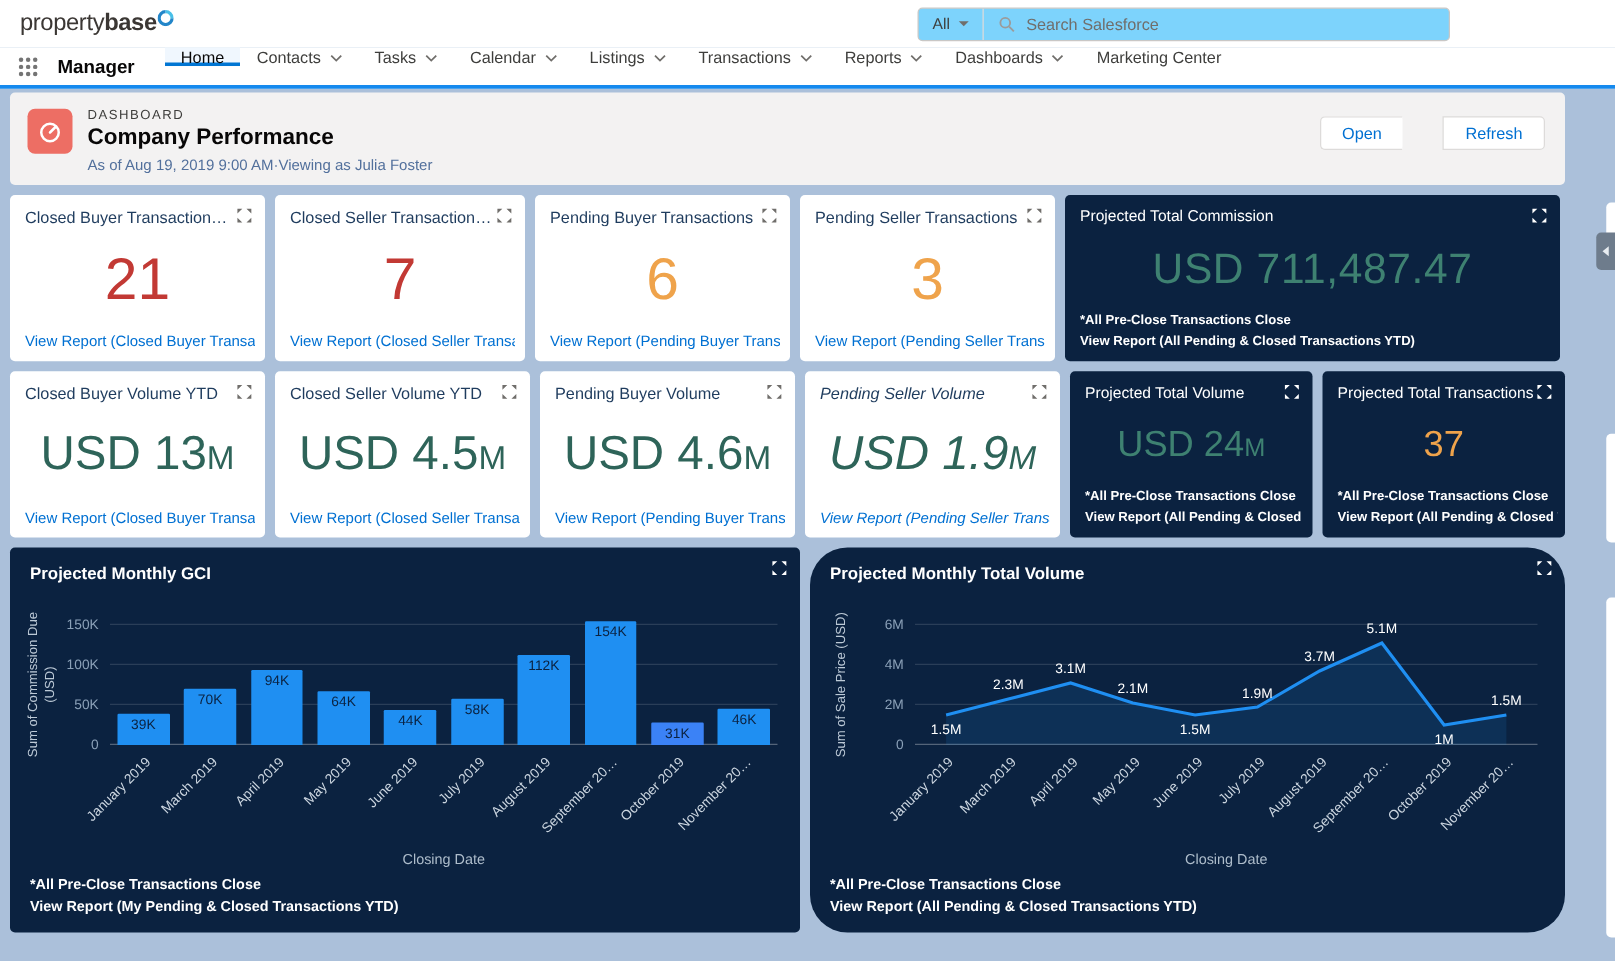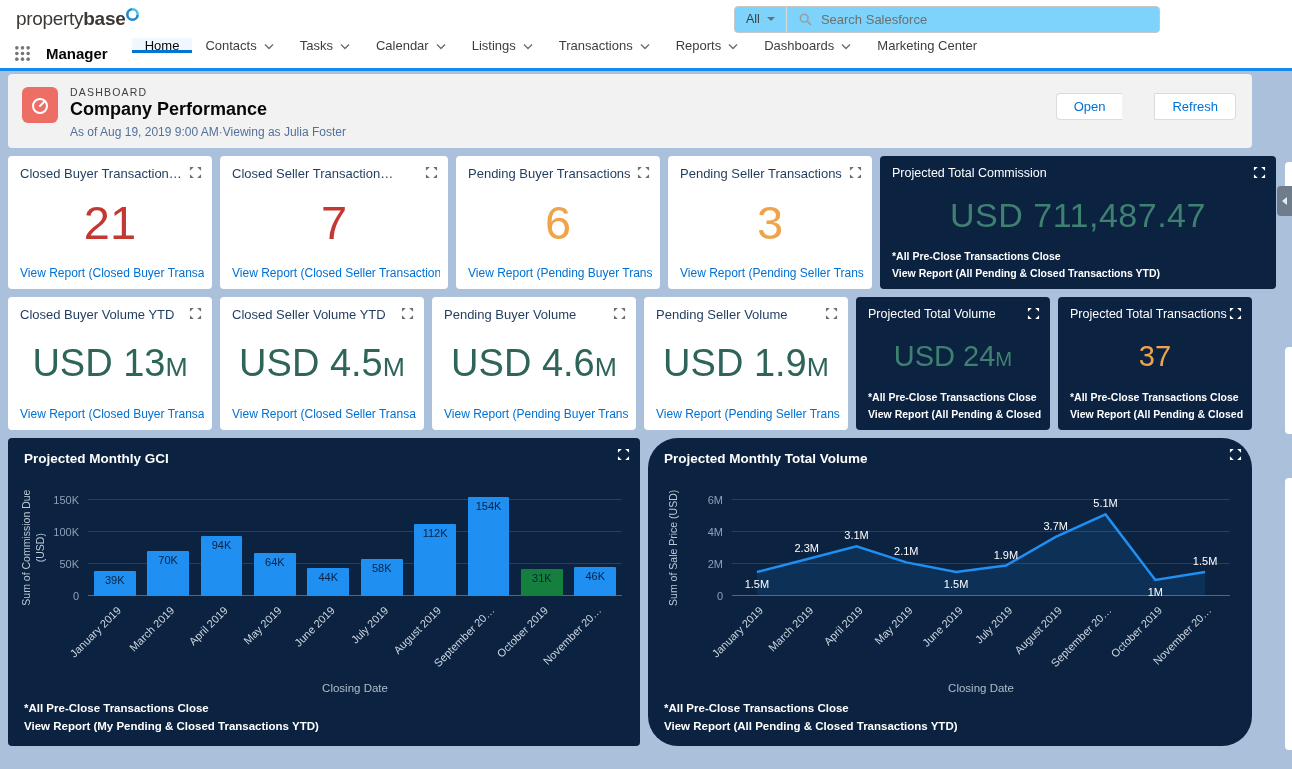--- a/index.html
+++ b/index.html
@@ -205,21 +205,21 @@
         <span class="expand-btn">
           <svg viewBox="0 0 14 14">
             <path d="M1 5.2V1h4.2L1 5.2zM8.8 1H13v4.2L8.8 1zM13 8.8V13H8.8L13 8.8zM5.2 13H1V8.8L5.2 13z"></path>
           </svg>
         </span>
         <div class="metric-wrap">
           <div class="metric v-xl" style="color: rgb(194, 57, 52);"><span>21</span></div>
         </div>
         <div class="report-link">View Report (Closed Buyer Transaction…</div>
       </div>
-      <div class="card light" style="width: 228px;">
+      <div class="card light" style="width: 200px;">
         <div class="card-title">Closed Seller Transaction…</div>
         <span class="expand-btn">
           <svg viewBox="0 0 14 14">
             <path d="M1 5.2V1h4.2L1 5.2zM8.8 1H13v4.2L8.8 1zM13 8.8V13H8.8L13 8.8zM5.2 13H1V8.8L5.2 13z"></path>
           </svg>
         </span>
         <div class="metric-wrap">
           <div class="metric v-xl" style="color: rgb(194, 57, 52);"><span>7</span></div>
         </div>
         <div class="report-link">View Report (Closed Seller Transaction…</div>
@@ -294,21 +294,21 @@
         <span class="expand-btn">
           <svg viewBox="0 0 14 14">
             <path d="M1 5.2V1h4.2L1 5.2zM8.8 1H13v4.2L8.8 1zM13 8.8V13H8.8L13 8.8zM5.2 13H1V8.8L5.2 13z"></path>
           </svg>
         </span>
         <div class="metric-wrap">
           <div class="metric v-md" style="color: rgb(46, 100, 89);"><span>USD 4.6</span><span class="unit">M</span></div>
         </div>
         <div class="report-link">View Report (Pending Buyer Transacti…</div>
       </div>
-      <div class="card light" style="width: 204px;">
+      <div class="card light" style="width: 204px; font-style: italic;">
         <div class="card-title">Pending Seller Volume</div>
         <span class="expand-btn">
           <svg viewBox="0 0 14 14">
             <path d="M1 5.2V1h4.2L1 5.2zM8.8 1H13v4.2L8.8 1zM13 8.8V13H8.8L13 8.8zM5.2 13H1V8.8L5.2 13z"></path>
           </svg>
         </span>
         <div class="metric-wrap">
           <div class="metric v-md" style="color: rgb(46, 100, 89);"><span>USD 1.9</span><span class="unit">M</span></div>
         </div>
         <div class="report-link">View Report (Pending Seller Transactio…</div>
@@ -412,21 +412,21 @@
           </div>
           <div class="bar" style="left: 272.874px; width: 41.652px; height: 37.12px; background: rgb(31, 143, 242);">
             <span class="bar-label">58K</span>
           </div>
           <div class="bar" style="left: 326.274px; width: 41.652px; height: 71.68px; background: rgb(31, 143, 242);">
             <span class="bar-label">112K</span>
           </div>
           <div class="bar" style="left: 379.674px; width: 41.652px; height: 98.56px; background: rgb(31, 143, 242);">
             <span class="bar-label">154K</span>
           </div>
-          <div class="bar" style="left: 433.074px; width: 41.652px; height: 27px; background: #15803d;">
+          <div class="bar" style="left: 433.074px; width: 41.652px; height: 18px; background: #3b82f6;">
             <span class="bar-label">31K</span>
           </div>
           <div class="bar" style="left: 486.474px; width: 41.652px; height: 29.44px; background: rgb(31, 143, 242);">
             <span class="bar-label">46K</span>
           </div>
         </div>
       <div class="x-axis-title" style="left:347px;">Closing Date</div>
       <div class="chart-foot">
         <div>*All Pre-Close Transactions Close</div>
         <div class="foot-link">View Report (My Pending &amp; Closed Transactions YTD)</div>

